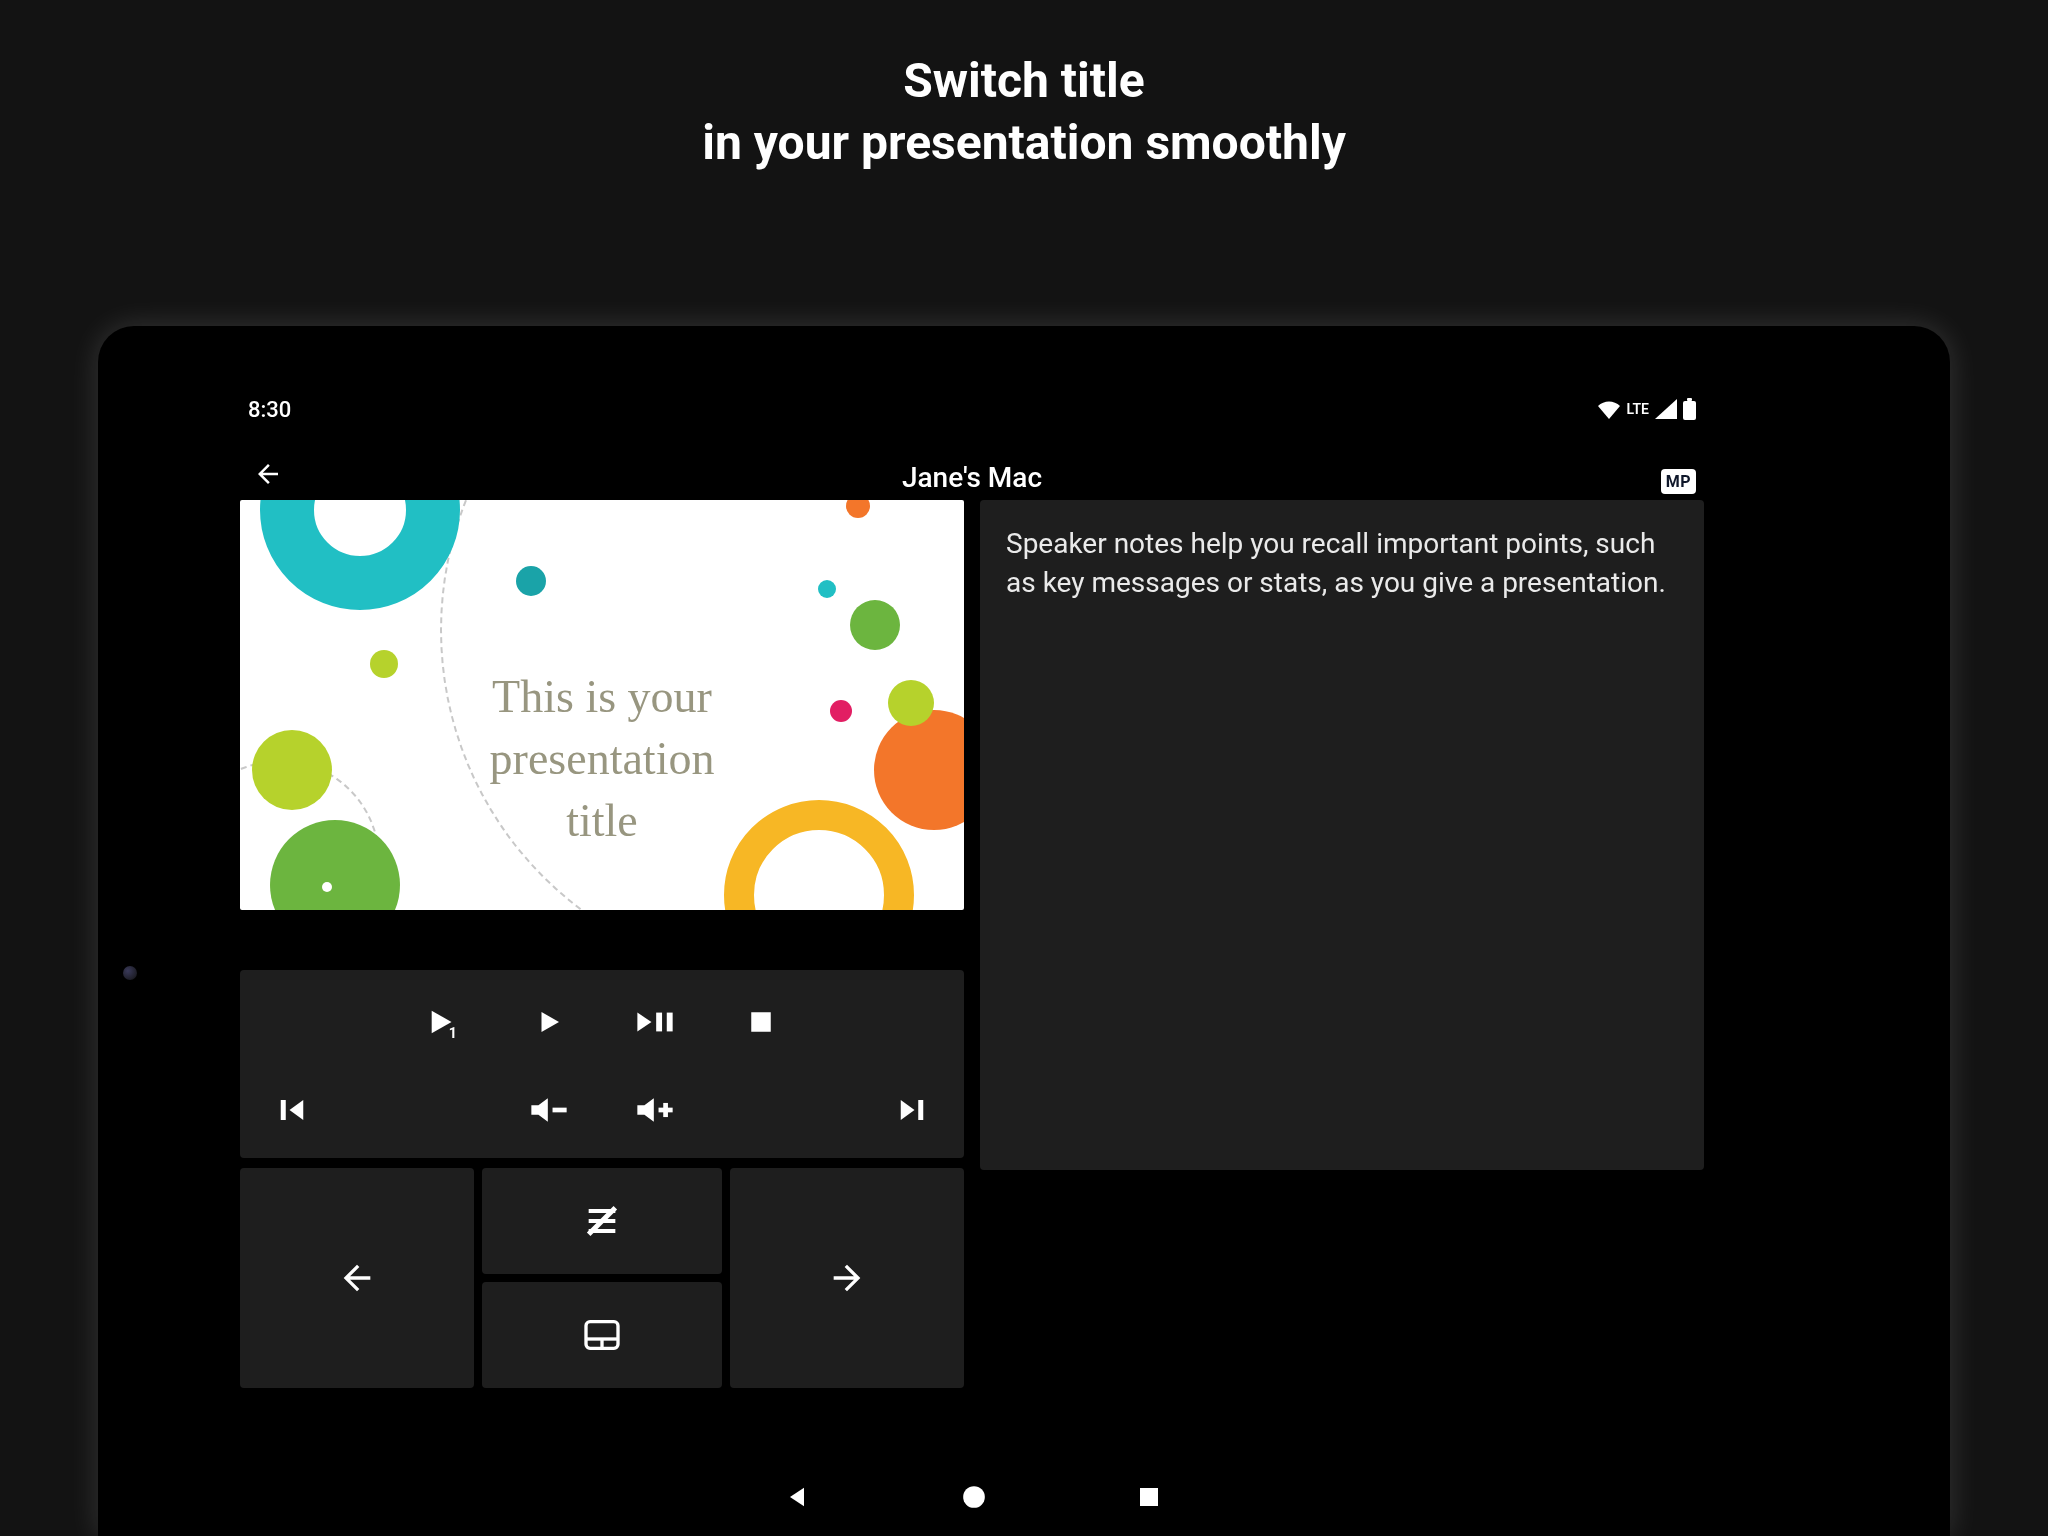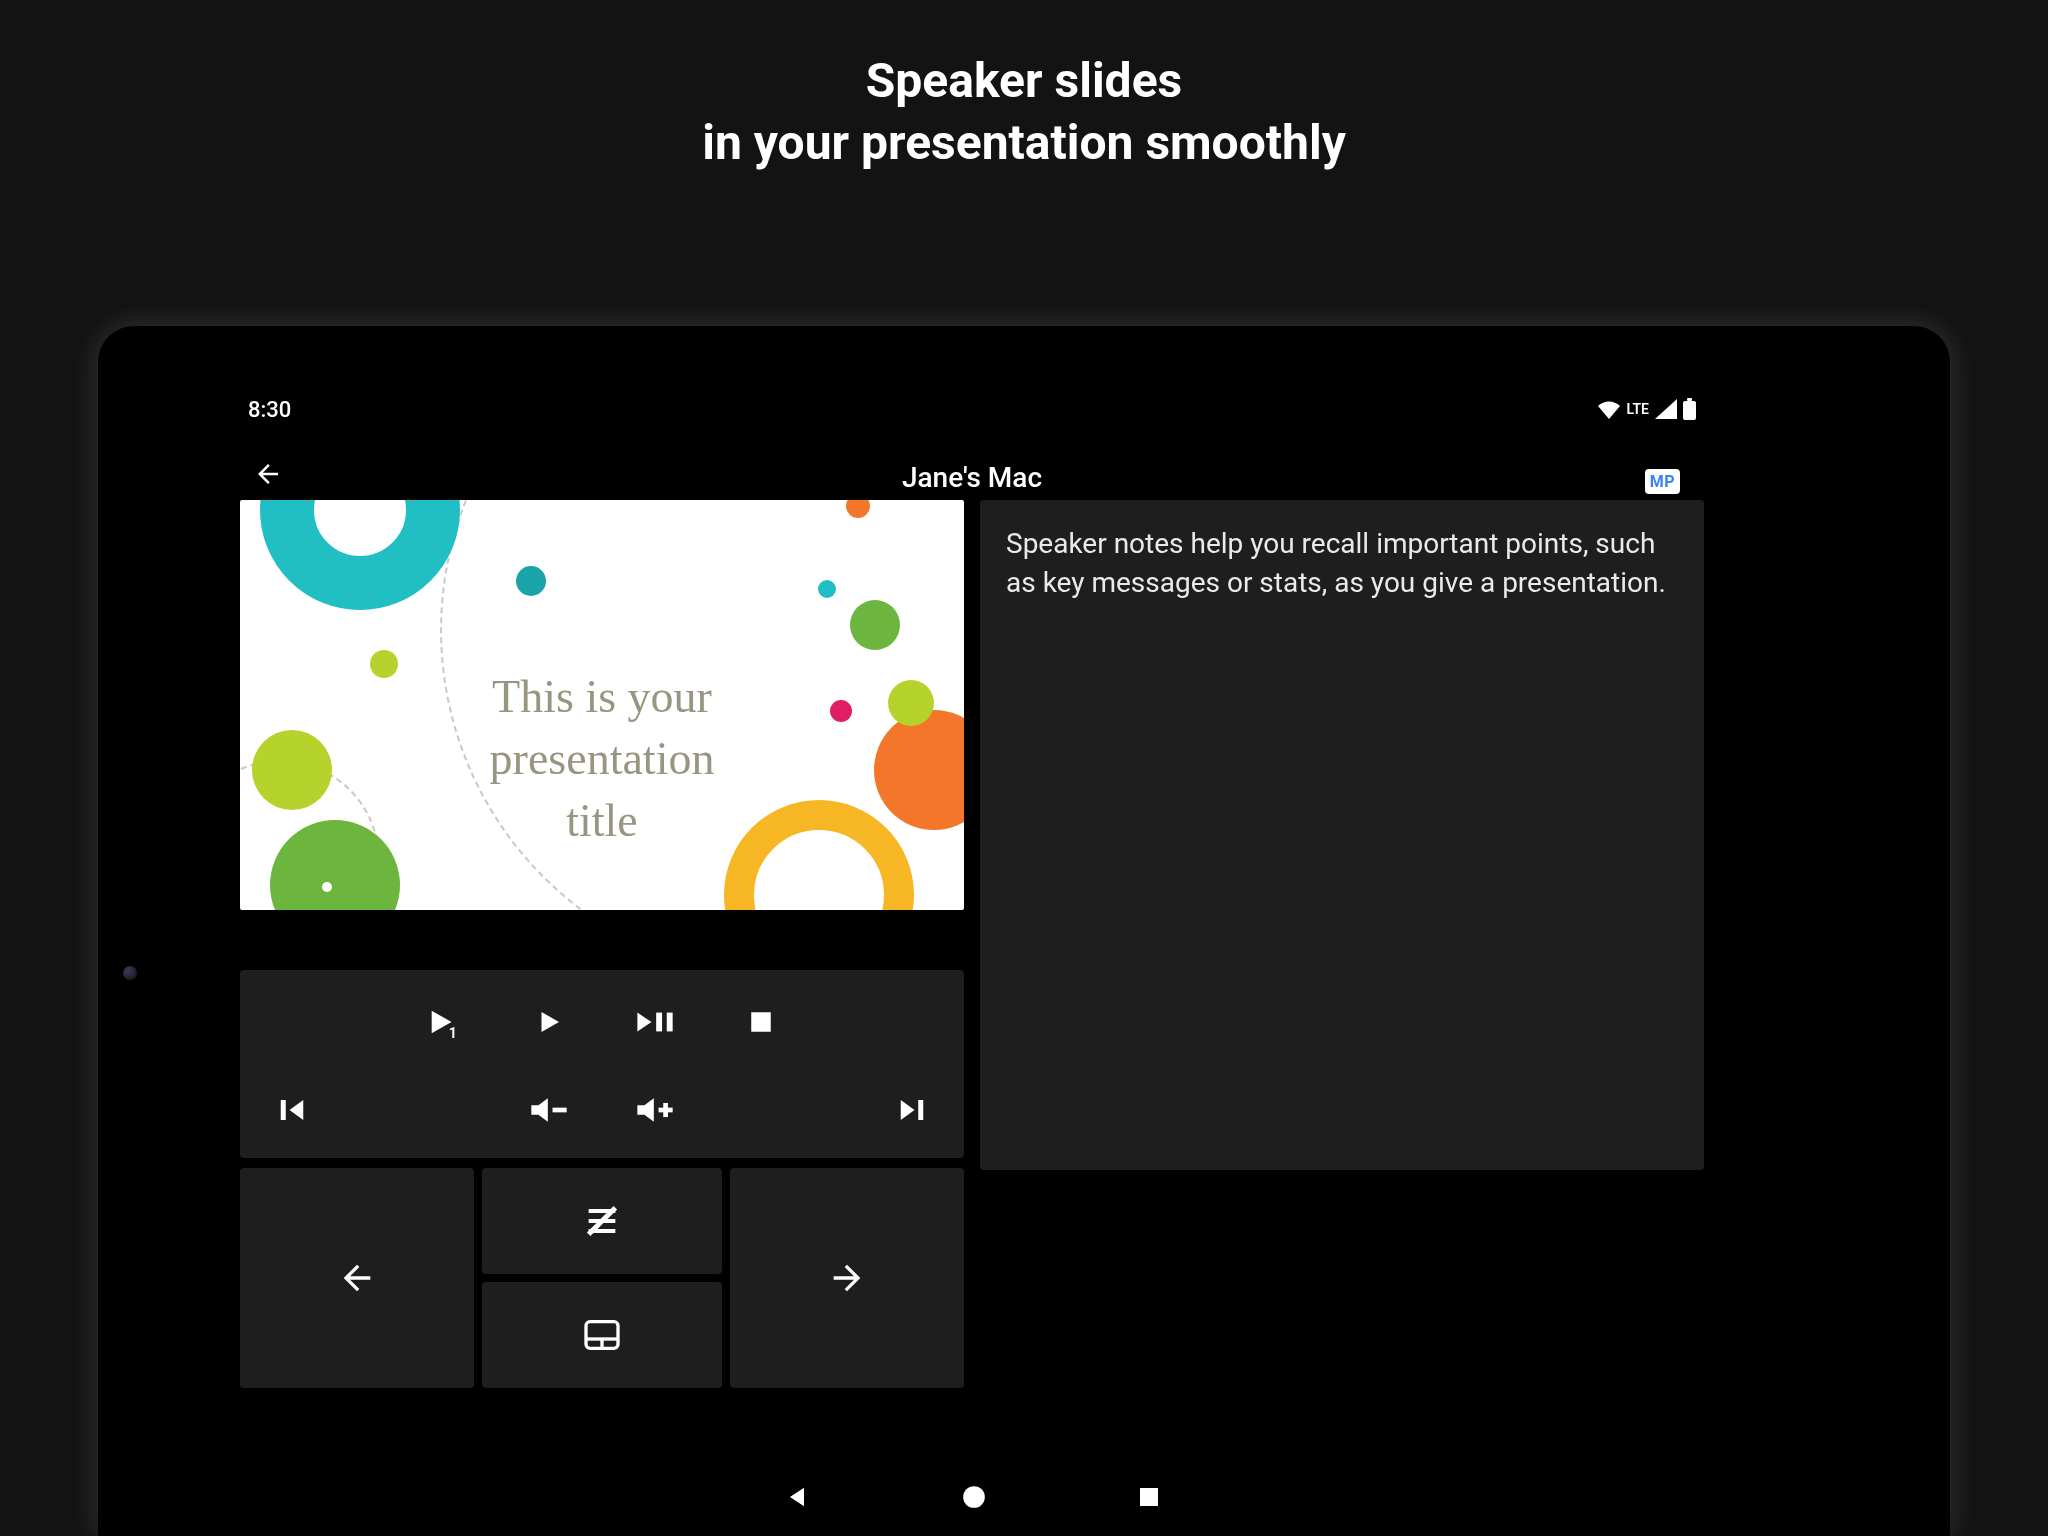--- a/index.html
+++ b/index.html
@@ -74,23 +74,23 @@
     position: absolute;
     left: 0; right: 0;
     text-align: center;
     color: #fff;
     font-size: 28px;
     font-weight: 500;
     pointer-events: none;
   }
   .mp-badge {
     position: absolute;
-    right: 32px;
+    right: 16px;
     background: #fff;
-    color: #3b82f6;
+    color: #0f172a;
     font-weight: 700;
     font-size: 16px;
     padding: 3px 5px;
     border-radius: 4px;
     letter-spacing: 0.5px;
   }
   .content {
     display: flex;
     gap: 16px;
     padding: 6px 8px 0 8px;
@@ -171,21 +171,21 @@
     align-items:center;
     justify-content:center;
     gap: 150px;
   }
   .navbar div { cursor:pointer; }
 </style>
 </head>
 <body>
 
 <div class="promo-text">
-  <div>Speaker slides</div>
+  <div>Switch title</div>
   <div>in your presentation smoothly</div>
 </div>
 
 <div class="tablet-frame">
   <div class="camera-dot"></div>
   <div class="screen">
 
     <div class="status-bar">
       <span>8:30</span>
       <div class="status-right">

